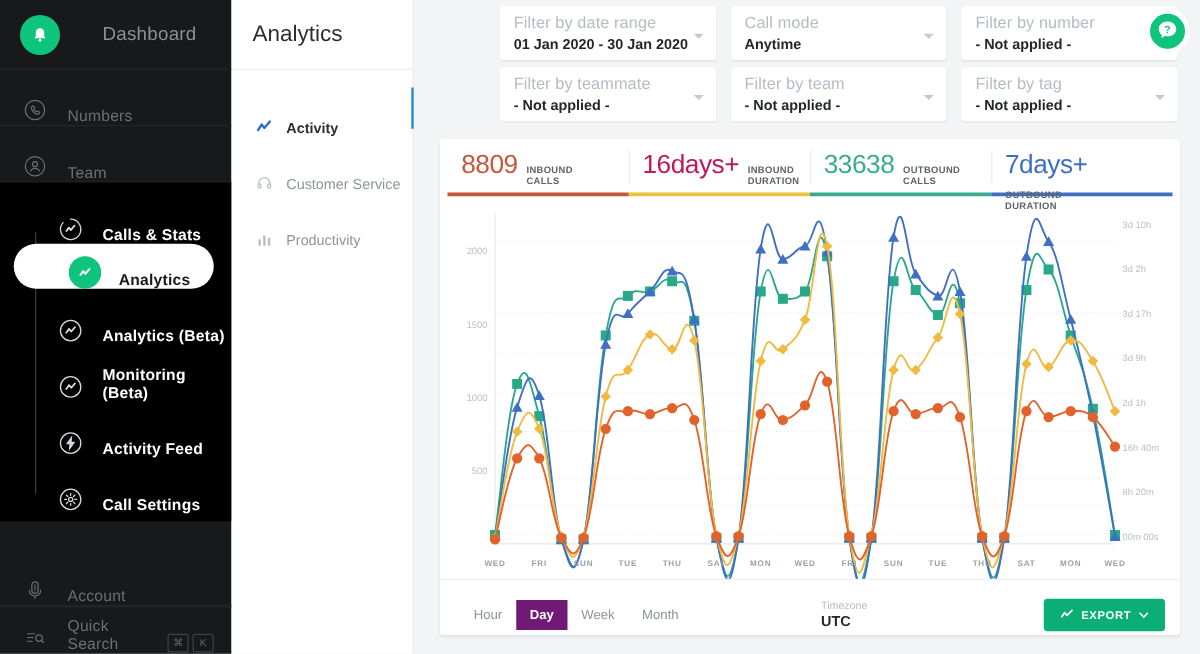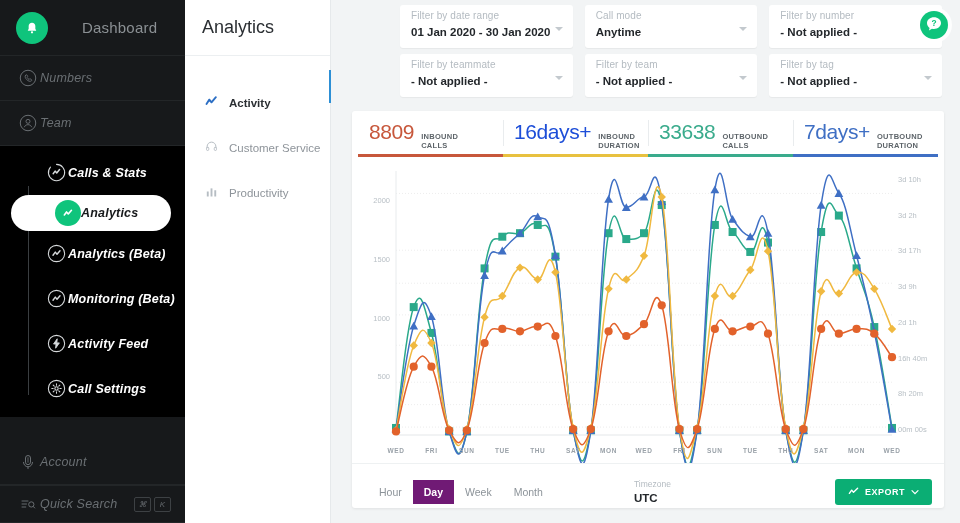--- a/index.html
+++ b/index.html
@@ -23,22 +23,22 @@
   }
   .brand-mark {
     width: 32px; height: 32px; border-radius: 50%;
     background: #0fc47c; display: flex; align-items: center;
     justify-content: center; flex: none;
   }
   .brand-mark svg { display:block; }
   .brand-text { color: #8b9094; font-size: 15px; letter-spacing: .2px; margin-left: 20px; }
 
   .sb-item {
-    height: 45px; display: flex; align-items: center; 
-    padding-left: 16px; position: relative; cursor: pointer; font-style: italic;
+    height: 45px; display: flex; align-items: flex-end; gap: 14px;
+    padding-left: 16px; position: relative; cursor: pointer;
   }
   .sb-item .ic {
     width: 24px; height: 24px; flex: none; display:flex;
     align-items:center; justify-content:center;
   }
   .sb-item .lbl { font-size: 12.5px; letter-spacing: .2px; }
   .sb-dim { border-bottom: 1px solid #232628; }
   .sb-dim .lbl { color: #6a6f73; }
   .sb-dim .ic svg circle, .sb-dim .ic svg path,
   .sb-dim .ic svg rect, .sb-dim .ic svg line { stroke: #6a6f73; }
@@ -102,21 +102,21 @@
   .filters {
     display: grid; grid-template-columns: 1fr 1fr 1fr;
     gap: 0 12px; padding: 5px 18px 0 69px; background: #f2f4f5;
   }
   .fcell {
     background: #fff; border-radius: 3px; height: 43px;
     padding: 5px 10px 0 11px; margin-bottom: 6px;
     position: relative; box-shadow: 0 1px 1px rgba(0,0,0,.05);
     cursor: pointer;
   }
-  .flabel { font-size: 10px; color: #b4bbc1; letter-spacing: .1px; }
+  .flabel { font-size: 13px; color: #b4bbc1; letter-spacing: .1px; }
   .fvalue { font-size: 11.5px; color: #23272b; font-weight: bold; margin-top: 5px; }
   .fcaret {
     position: absolute; right: 10px; top: 22px;
     width: 0; height: 0; border-left: 4px solid transparent;
     border-right: 4px solid transparent; border-top: 4px solid #c3c9ce;
   }
 
   
   .card {
     background: #fff; margin: 8px 16px 0 21px; border-radius: 3px;
@@ -143,21 +143,21 @@
 
   .ctrls {
     display: flex; align-items: center; height: 56px;
     border-top: 1px solid #eef1f2; padding: 0 12px 0 16px;
   }
   .seg { display: flex; align-items: center; }
   .seg div {
     font-size: 10.5px; color: #8c9399; padding: 6px 11px; cursor: pointer;
   }
   .seg div.on { background: #701a75; color: #fff; font-weight: bold; }
-  .tz { margin-left: 80px; cursor: pointer; }
+  .tz { margin-left: 103px; cursor: pointer; }
   .tz .t1 { font-size: 8.5px; color: #b4bbc1; }
   .tz .t2 { font-size: 11.5px; color: #23272b; font-weight: bold; margin-top: 3px; }
   .export {
     margin-left: auto; background: #0bae74; color: #fff; border: none;
     border-radius: 3px; height: 26px; padding: 0 13px; font-size: 9px;
     font-weight: bold; letter-spacing: .5px; display: flex;
     align-items: center; gap: 6px; cursor: pointer;
     font-family: "Liberation Sans", sans-serif;
   }
 
@@ -381,32 +381,32 @@
     <div class="card">
 
       <div class="kpis">
         <div class="kpi" id="kpi0" style="border-bottom-color: rgb(199, 87, 59);">
           <span class="kpi-num" style="color: rgb(199, 87, 59);">8809</span>
           <span class="kpi-lbl">
             <span>INBOUND</span><br><span>CALLS</span>
           </span>
         </div>
         <div class="kpi" id="kpi1" style="border-bottom-color: rgb(232, 193, 63);">
-          <span class="kpi-num" style="color: #1d4ed8;">16days+</span>
+          <span class="kpi-num" style="color: #be185d;">16days+</span>
           <span class="kpi-lbl">
             <span>INBOUND</span><br><span>DURATION</span>
           </span>
         </div>
         <div class="kpi" id="kpi2" style="border-bottom-color: rgb(58, 171, 140);">
           <span class="kpi-num" style="color: rgb(58, 171, 140);">33638</span>
           <span class="kpi-lbl">
             <span>OUTBOUND</span><br><span>CALLS</span>
           </span>
         </div>
-        <div class="kpi" id="kpi3" style="border-bottom-color: rgb(63, 111, 196);">
+        <div class="kpi" id="kpi3" style="border-bottom-color: rgb(63, 111, 196); flex-direction: column;">
           <span class="kpi-num" style="color: rgb(63, 111, 196);">7days+</span>
           <span class="kpi-lbl">
             <span>OUTBOUND</span><br><span>DURATION</span>
           </span>
         </div>
       </div>
 
       <div class="plot">
         <svg id="chart-svg" width="592" height="300" viewBox="0 0 592 300">
             <line x1="44" x2="540" y1="30.44" y2="30.44" stroke="#ededed" stroke-width="1" stroke-dasharray="1 2"></line>

